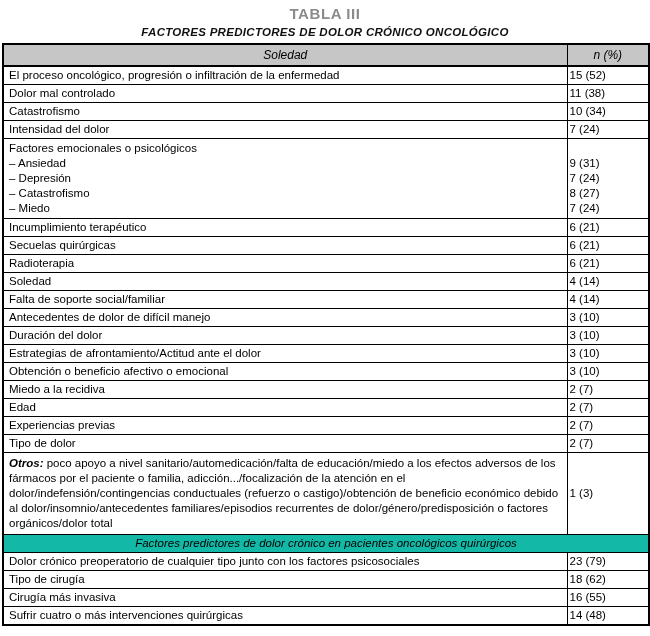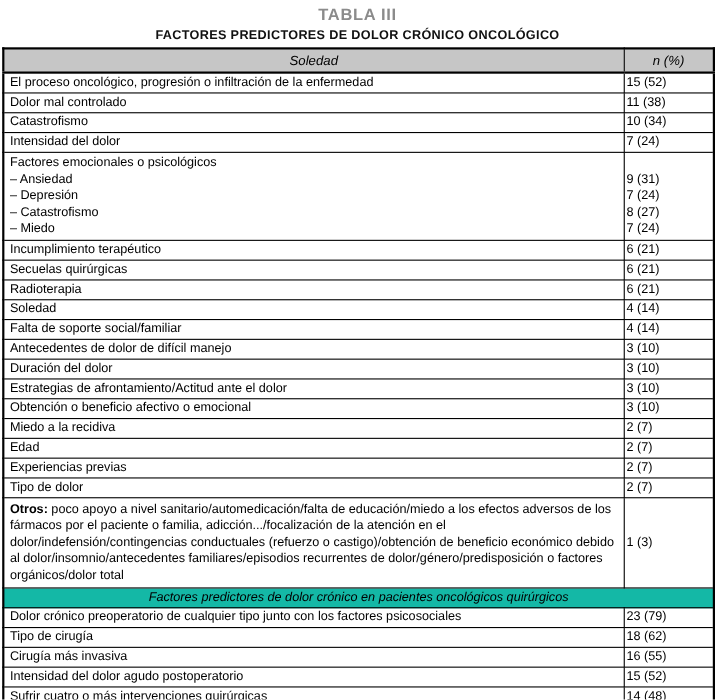--- a/index.html
+++ b/index.html
@@ -24,20 +24,21 @@
     font-weight: bold;
     letter-spacing: 0.6px;
     color: #8b8b8b;
   }
   .title-line2 {
     font-size: 11.5px;
     font-weight: bold;
     letter-spacing: 0.3px;
     color: #111;
     margin-top: 4px;
+    font-style: italic;
   }
   table.main {
     border-collapse: collapse;
     table-layout: fixed;
     width: 646px;
     margin: 5px 2px 0 2px;
     border: 2px solid #000;
     font-size: 11.5px;
   }
   col.c-label { width: 564px; }
@@ -60,21 +61,21 @@
   }
   td.val {
     padding: 2px 2px;
   }
   td.vt { vertical-align: top; }
   .line { line-height: 15px; white-space: nowrap; }
   td.otros-cell {
     line-height: 15px;
     padding: 3px 5px;
   }
-  .b { font-weight: bold; }
+  .b { font-weight: bold; font-style: italic; }
   tr.section-row td {
     background: #14b8a6;
     font-style: italic;
     text-align: center;
     padding: 2px 4px;
     line-height: 13px;
   }
 </style>
 </head>
 <body>
@@ -202,21 +203,17 @@
     </tr>
     <tr>
       <td>Tipo de cirugía</td>
       <td class="val">18 (62)</td>
     </tr>
     <tr>
       <td>Cirugía más invasiva</td>
       <td class="val">16 (55)</td>
     </tr>
     <tr>
-      <td>Intensidad del dolor agudo postoperatorio</td>
-      <td class="val">15 (52)</td>
-    </tr>
-    <tr>
       <td>Sufrir cuatro o más intervenciones quirúrgicas</td>
       <td class="val">14 (48)</td>
     </tr>
   </tbody>
 </table>
 
 </body></html>

